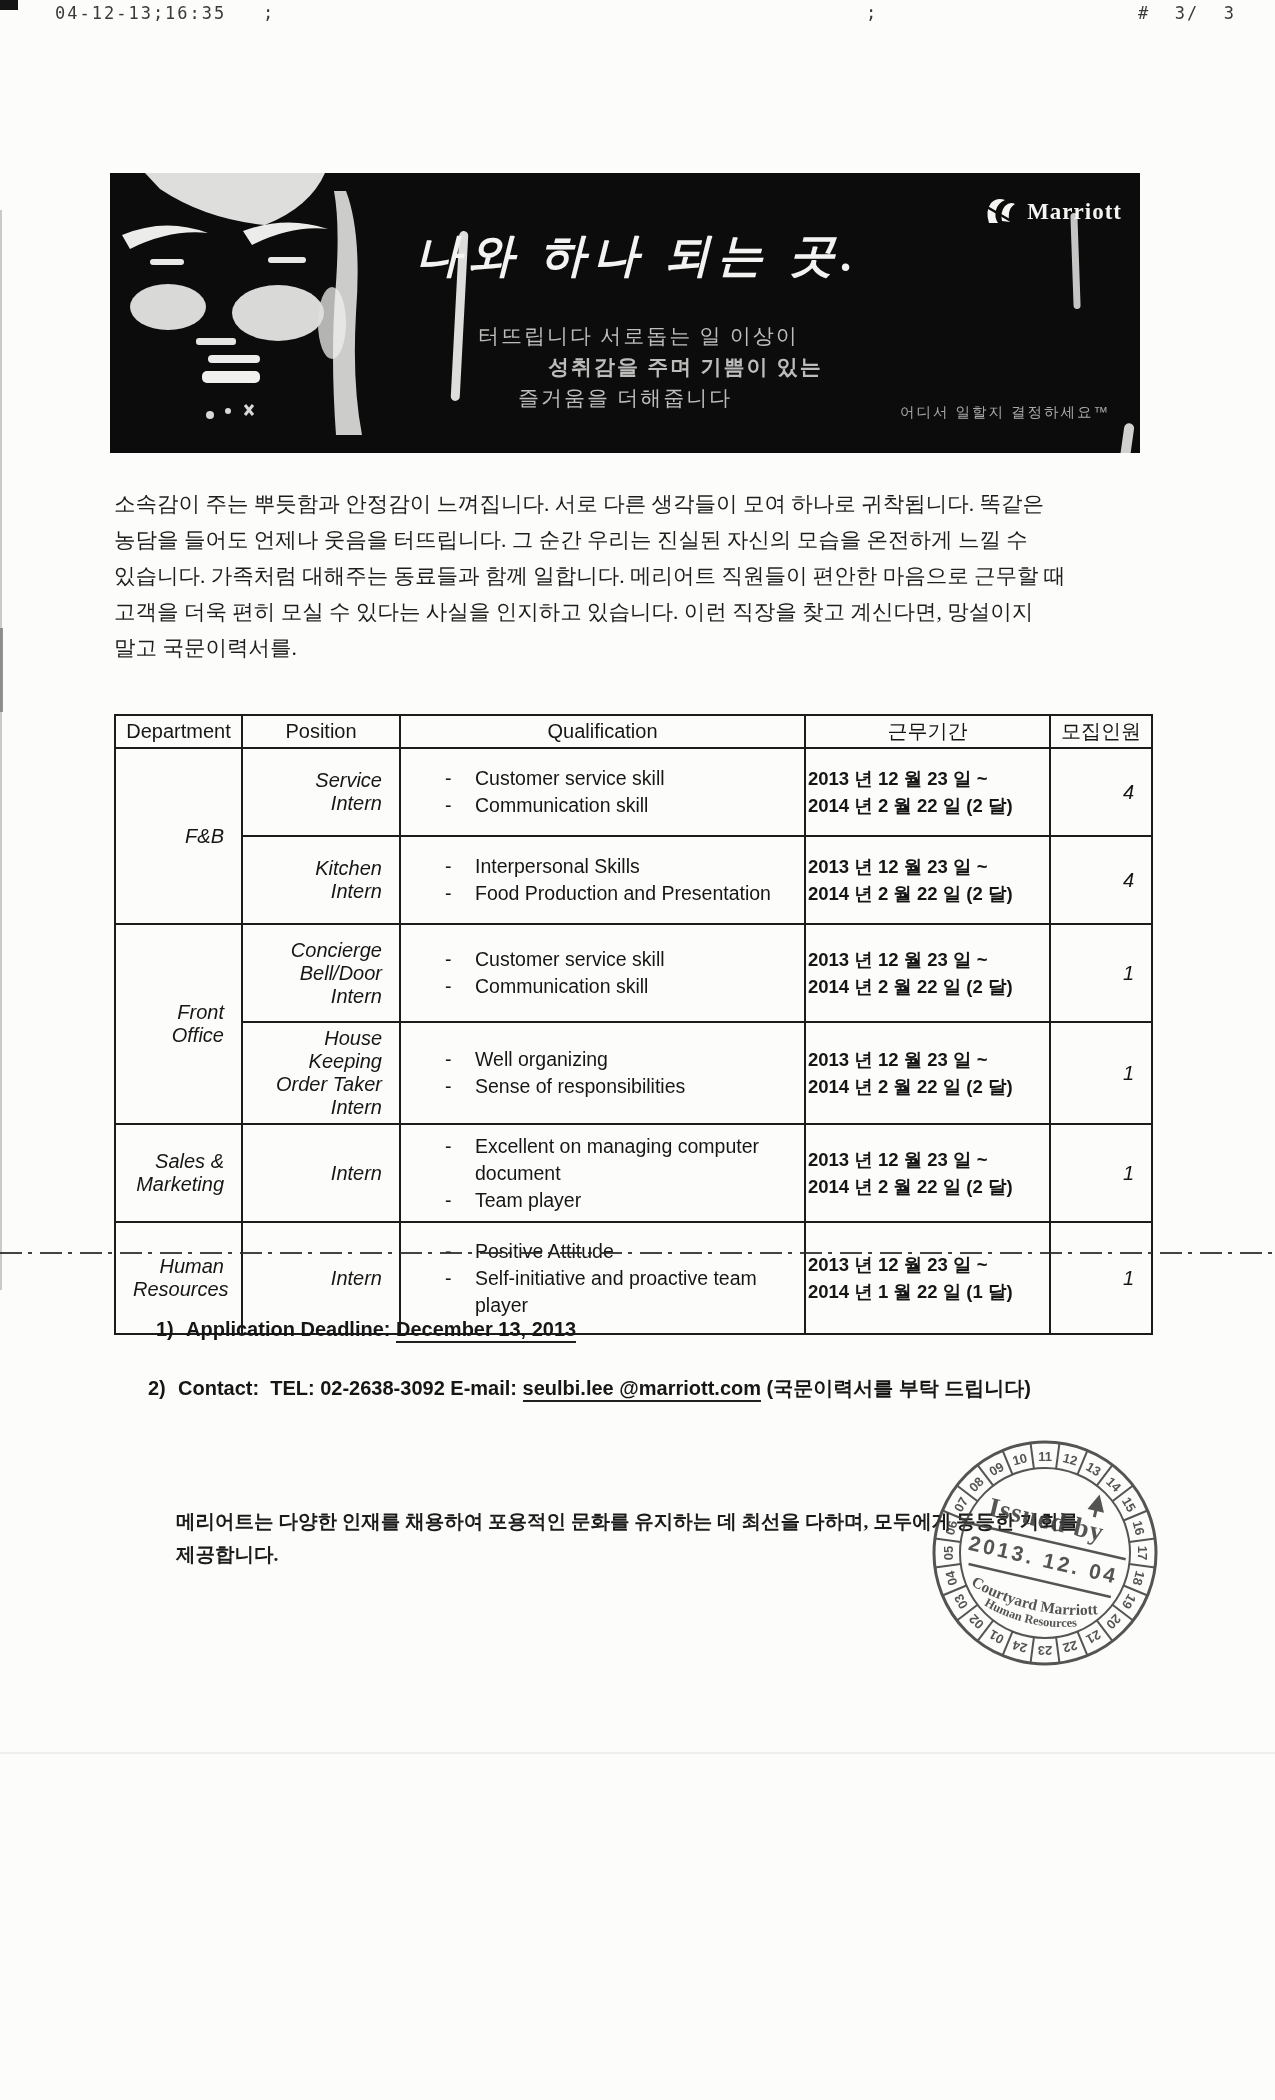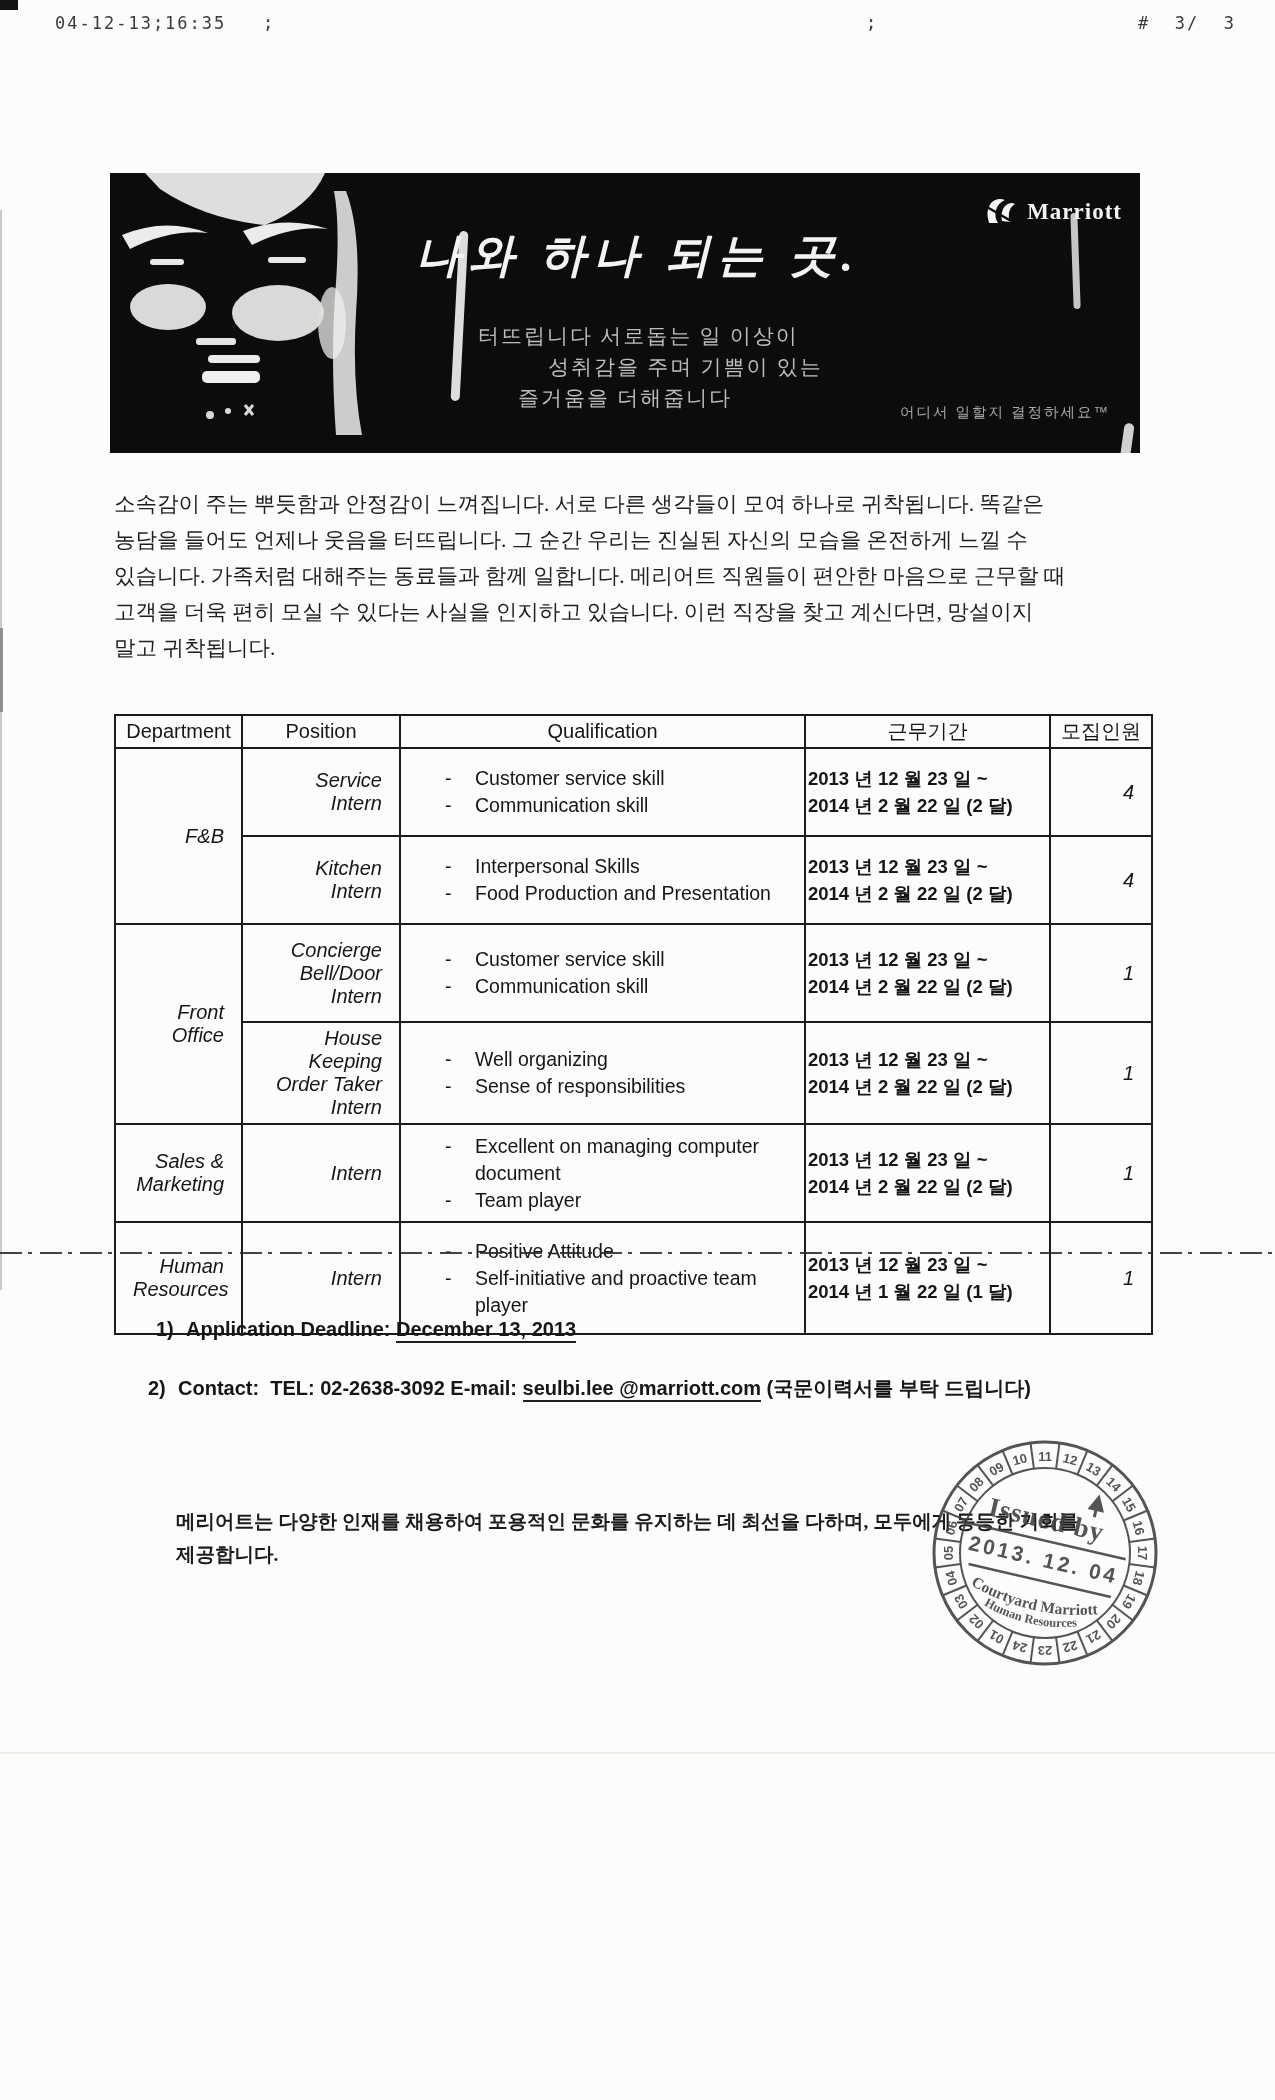--- a/index.html
+++ b/index.html
@@ -17,21 +17,21 @@
   .edge-line   { position:absolute; left:0; top:210px; width:2px; height:1080px; background:#b9b9b9; opacity:.75; }
   .edge-line-dark { position:absolute; left:0; top:628px; width:3px; height:84px; background:#7d7d7d; opacity:.8; }
   .tone-band   { position:absolute; left:0; top:1752px; width:100%; height:2px; background:#f0efeb; }
   .fold-dashed-line {
     position:absolute; left:0; top:1252px; width:1275px; height:2px;
     background:repeating-linear-gradient(90deg,#2e2e2e 0 22px,transparent 22px 28px,#2e2e2e 28px 32px,transparent 32px 40px);
     opacity:.9;
   }
 
   
-  .fax-header { position:absolute; top:13px; left:0; width:100%; height:24px;
+  .fax-header { position:absolute; top:3px; left:0; width:100%; height:24px;
     font-family:"DejaVu Sans Mono", monospace; font-size:17px; color:#3a3a3a; letter-spacing:2px; }
   .fax-header span { position:absolute; white-space:pre; }
   .fax-left   { left:55px; }
   .fax-center { left:866px; }
   .fax-right  { left:1138px; }
 
   
   .banner { position:absolute; left:110px; top:173px; width:1030px; height:280px;
     background:#0c0c0c; overflow:hidden; }
   .banner-face { position:absolute; left:0; top:0; width:300px; height:280px; }
@@ -39,21 +39,21 @@
   .streak-mid   { left:345px; top:58px;  width:9px;  height:170px; transform:rotate(3deg); }
   .streak-right { left:962px; top:40px;  width:7px;  height:96px;  transform:rotate(-2deg); opacity:.8; }
   .streak-right2{ left:1012px; top:250px; width:10px; height:40px; transform:rotate(8deg); opacity:.85; }
   .banner-slogan { position:absolute; left:305px; top:52px; color:#f3f3f1;
     font-family:"Liberation Serif", serif; font-style:italic; font-weight:bold;
     font-size:46px; letter-spacing:7px; white-space:nowrap; }
   .banner-sub { position:absolute; left:368px; top:148px; color:#dcdcda;
     font-family:"Liberation Serif", serif; font-size:21px; line-height:31px;
     letter-spacing:2px; opacity:.85; filter:blur(.4px); }
   .banner-sub span { display:block; white-space:nowrap; }
-  .banner-sub span:nth-child(2) { margin-left:70px; }
+  .banner-sub span:nth-child(2) { margin-left:70px;font-weight:bold; }
   .banner-sub span:nth-child(3) { margin-left:40px; }
   .banner-logo { position:absolute; right:18px; top:22px; display:flex; align-items:center; }
   .logo-mark { width:34px; height:34px; margin-right:10px; }
   .logo-text { color:#f4f4f2; font-family:"Liberation Serif", serif; font-weight:bold;
     font-size:23px; letter-spacing:1px; }
   .banner-tagline { position:absolute; right:30px; top:230px; color:#cfcfcd;
     font-size:14.5px; letter-spacing:2px; opacity:.8; white-space:nowrap; }
 
   
   .intro { position:absolute; left:114px; top:486px; width:1060px;
@@ -160,21 +160,21 @@
   </div>
 
   <div class="banner-tagline" data-name="banner-tagline">어디서 일할지 결정하세요™</div>
 </div>
 
 <div class="intro" data-name="intro-paragraph">
   <span data-name="intro-line">소속감이 주는 뿌듯함과 안정감이 느껴집니다. 서로 다른 생각들이 모여 하나로 귀착됩니다. 똑같은</span>
   <span data-name="intro-line">농담을 들어도 언제나 웃음을 터뜨립니다.  그 순간 우리는 진실된 자신의 모습을 온전하게 느낄 수</span>
   <span data-name="intro-line">있습니다.  가족처럼 대해주는 동료들과 함께 일합니다. 메리어트 직원들이 편안한 마음으로 근무할 때</span>
   <span data-name="intro-line">고객을 더욱 편히 모실 수 있다는 사실을 인지하고 있습니다. 이런 직장을 찾고 계신다면, 망설이지</span>
-  <span data-name="intro-line">말고 귀착됩니다.</span>
+  <span data-name="intro-line">말고 국문이력서를.</span>
 </div>
 
 <div class="recruit-table-wrap" data-name="recruitment-table">
   <table>
     <colgroup>
       <col style="width:127px">
         <col style="width:158px">
         <col style="width:405px">
         <col style="width:245px">
         <col style="width:102px">

